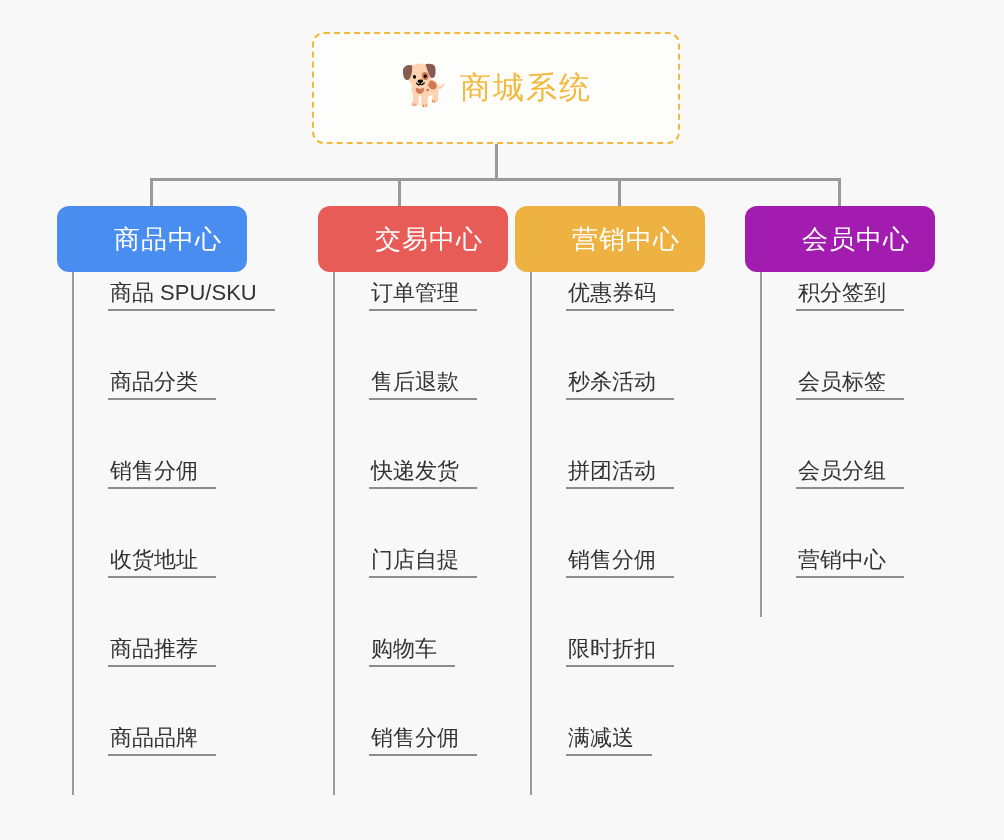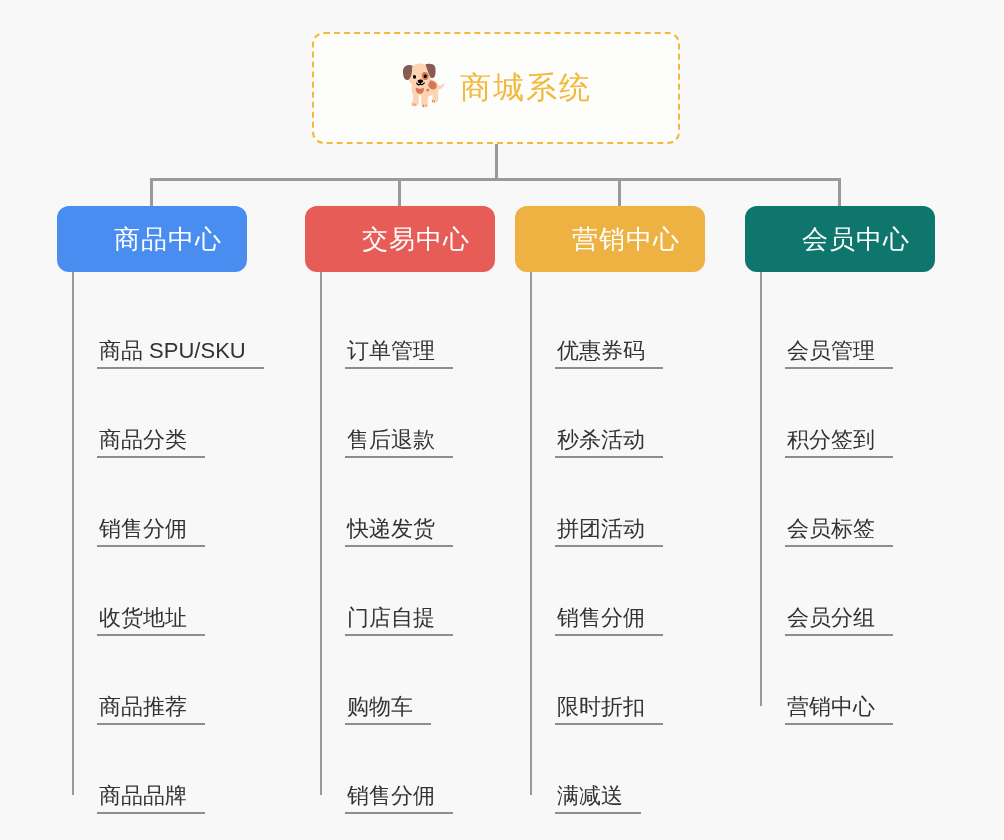--- a/index.html
+++ b/index.html
@@ -76,21 +76,21 @@
   .drop-2 { left: 618px; }
   .drop-3 { left: 838px; }
 
   
   .column {
     position: absolute;
     top: 206px;
     width: 190px;
   }
   .col-0 { left: 57px; }
-  .col-1 { left: 305px; }
+  .col-1 { left: 318px; }
   .col-2 { left: 515px; }
   .col-3 { left: 745px; }
 
   .cat-header {
     height: 66px;
     border-radius: 12px;
     display: flex;
     align-items: center;
     justify-content: center;
     color: #ffffff;
@@ -111,22 +111,22 @@
     left: 0;
     top: 0;
     bottom: 19px;
     width: 2px;
     background: #9a9a9a;
   }
   .leaf-item {
     position: relative;
     height: 89px;
     display: flex;
-    align-items: flex-end;
-    padding-left: 25px;
+    align-items: flex-start;
+    padding-left: 36px;
     box-sizing: border-box;
   }
   .leaf-label {
     font-size: 22px;
     color: #333333;
     white-space: nowrap;
     line-height: 1.15;
     padding-bottom: 4px;
     border-bottom: 2px solid #8d8d8d;
     padding-left: 2px;
@@ -225,29 +225,26 @@
       <div class="leaf-item">
           <span class="leaf-label">限时折扣</span>
         </div>
       <div class="leaf-item">
           <span class="leaf-label">满减送</span>
         </div>
     </div>
   </div>
 
   <div class="column col-3">
-    <div class="cat-header" style="background: #0f766e;">
+    <div class="cat-header" style="background: #a21caf;">
       <span>会员中心</span>
     </div>
     <div class="leaf-list">
       <div class="spine" style="background: rgb(154, 154, 154);"></div>
       <div class="leaf-item">
-          <span class="leaf-label">会员管理</span>
-        </div>
-      <div class="leaf-item">
           <span class="leaf-label">积分签到</span>
         </div>
       <div class="leaf-item">
           <span class="leaf-label">会员标签</span>
         </div>
       <div class="leaf-item">
           <span class="leaf-label">会员分组</span>
         </div>
       <div class="leaf-item">
           <span class="leaf-label">营销中心</span>

